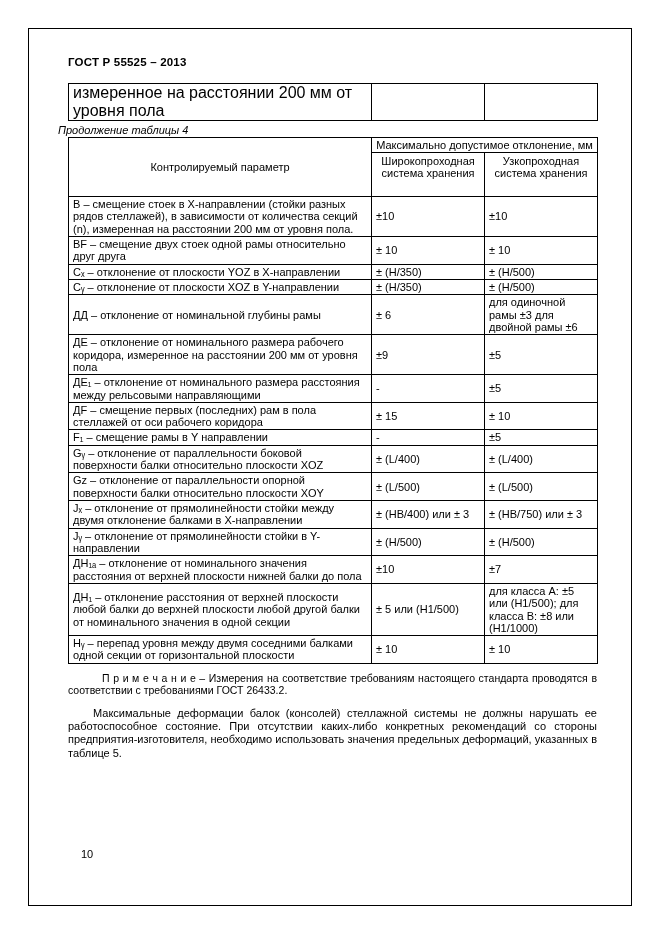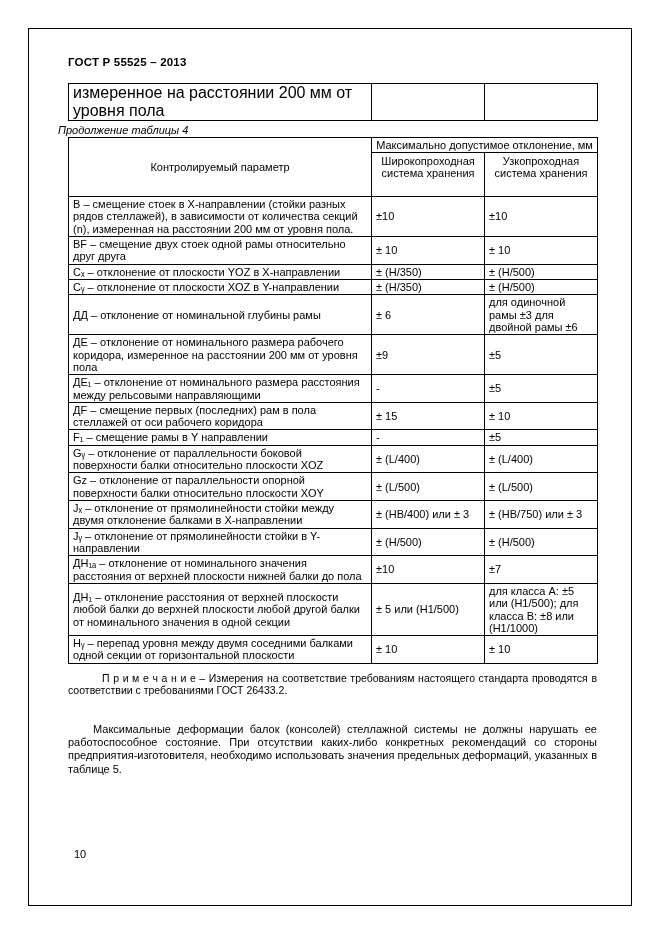--- a/index.html
+++ b/index.html
@@ -58,26 +58,26 @@
     font-size: 10.5px;
     text-align: justify;
     text-indent: 34px;
     margin: 8px 0 0 0;
     line-height: 1.2;
   }
   .para {
     font-size: 11px;
     text-align: justify;
     text-indent: 25px;
-    margin: 26px 0 0 0;
+    margin: 10px 0 0 0;
     line-height: 1.2;
   }
   .page-number {
     position: absolute;
-    left: 74px; top: 848px;
+    left: 81px; top: 848px;
     font-size: 11px;
   }
 </style>
 </head>
 <body>
 
 <div class="frame"></div>
 
 <div class="content">
 

